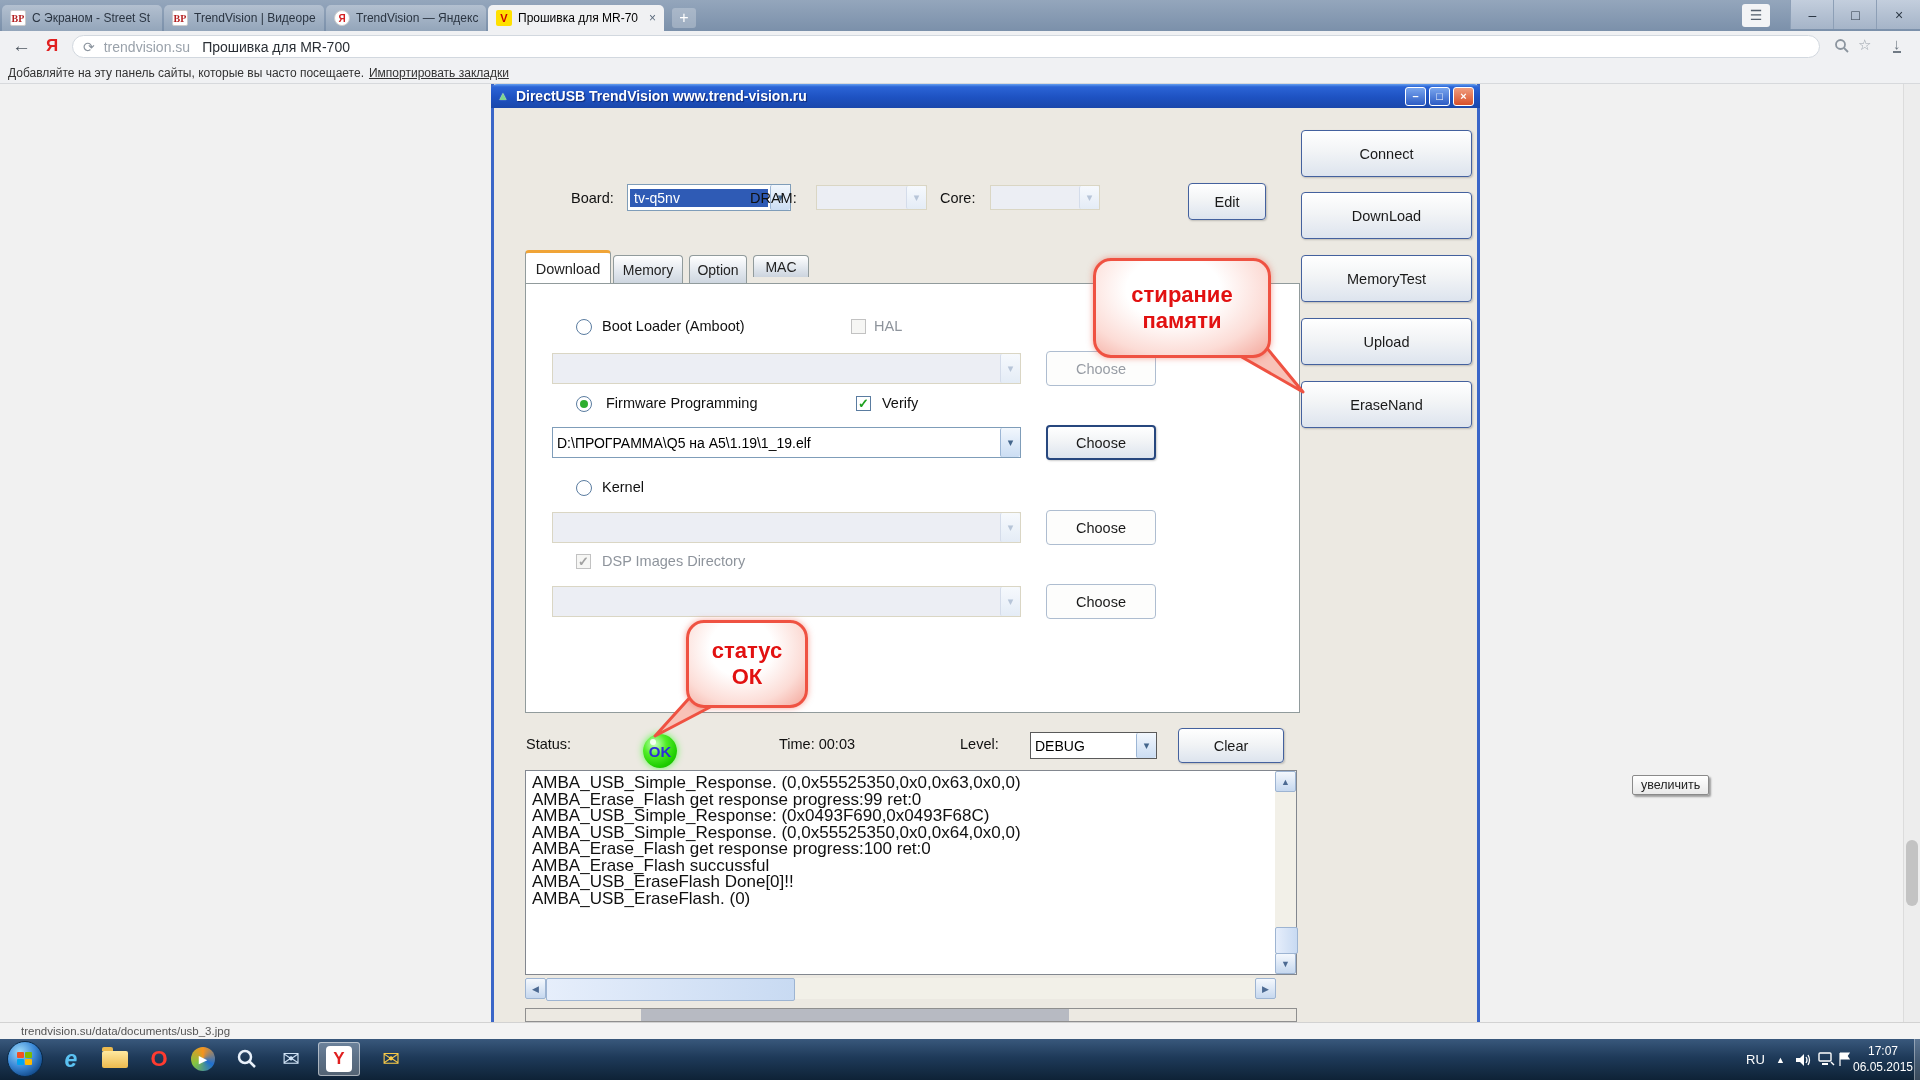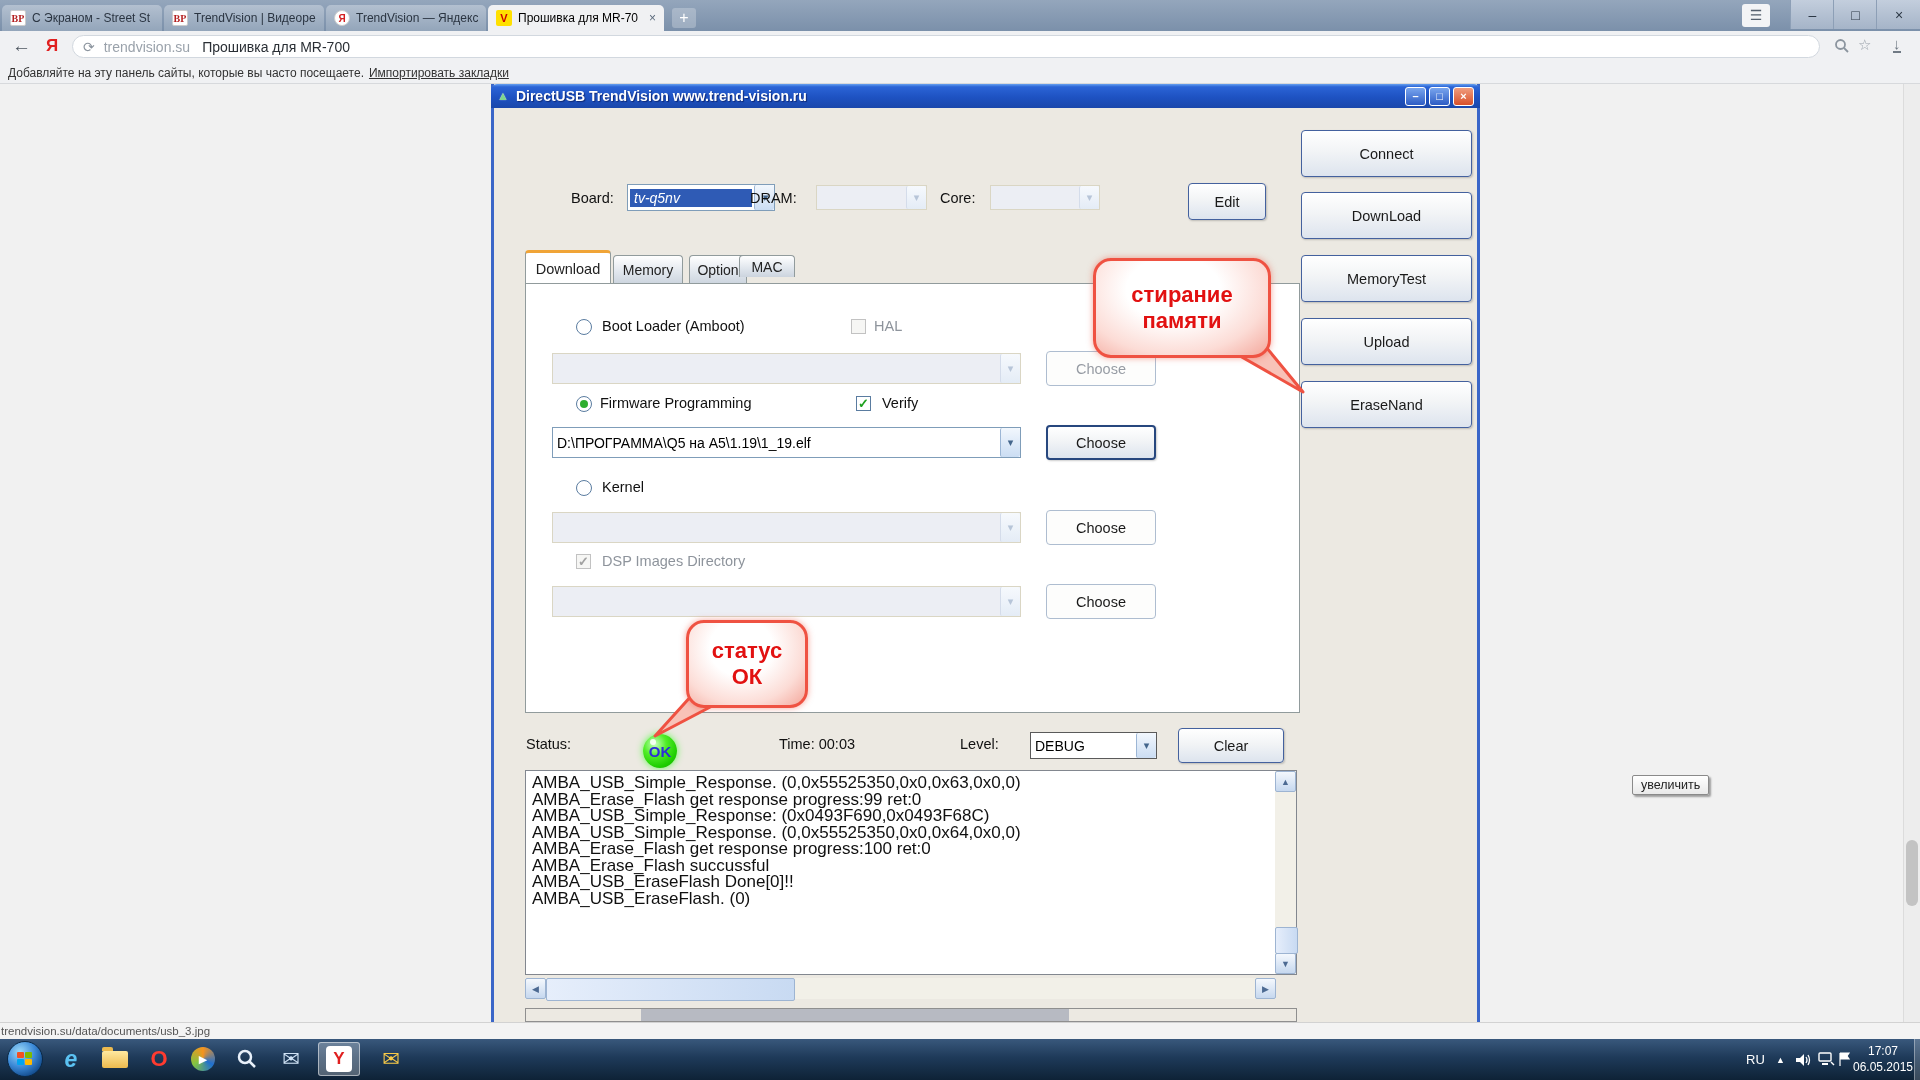--- a/index.html
+++ b/index.html
@@ -109,21 +109,21 @@
         background:radial-gradient(ellipse at 45% 30%,#ffffff 35%,#fcdcd6 70%,#f4a89c 100%);
         box-shadow:0 0 6px rgba(240,80,60,.5);display:flex;flex-direction:column;align-items:center;justify-content:center;
         color:#e21111;font-weight:bold;font-size:22px;line-height:26px;}
   .tail{position:absolute;z-index:5;}
   #tooltip{position:absolute;left:1632px;top:775px;padding:2px 8px;font-size:12.5px;color:#222;
         background:linear-gradient(180deg,#ffffff,#e9e9e9);border:1px solid #8a8a8a;border-radius:2px;
         box-shadow:2px 2px 2px rgba(0,0,0,.35);z-index:6;}
 
   
   #statusbar{position:absolute;left:0;top:1022px;width:1920px;height:17px;background:#f3f3f3;
-        border-top:1px solid #d2d2d2;font-size:11.5px;color:#555;display:flex;align-items:center;padding-left:1px;box-sizing:border-box;}
+        border-top:1px solid #d2d2d2;font-size:11.5px;color:#555;display:flex;align-items:center;padding-left:21px;box-sizing:border-box;}
   #taskbar{position:absolute;left:0;top:1039px;width:1920px;height:41px;
         background:linear-gradient(180deg,#39587c 0%,#1e3a59 45%,#0e2236 100%);}
   #orb{position:absolute;left:7px;top:2px;width:36px;height:36px;border-radius:50%;
         background:radial-gradient(circle at 35% 30%,#9fdcf8 0%,#3c8ad8 45%,#0b3f7d 85%);
         border:1px solid #0a2947;box-sizing:border-box;display:flex;align-items:center;justify-content:center;}
   #orbflag{width:16px;height:14px;display:grid;grid-template-columns:7px 7px;grid-template-rows:6px 6px;gap:1px;}
   #orbflag span{border-radius:1px;}
   .tbicon{position:absolute;top:3px;width:38px;height:34px;border-radius:3px;display:flex;align-items:center;justify-content:center;}
   .tbicon.active{background:rgba(255,255,255,.28);border:1px solid rgba(255,255,255,.5);box-sizing:border-box;}
   .tray{position:absolute;top:0;height:41px;display:flex;align-items:center;color:#fff;}
@@ -194,56 +194,56 @@
         <span id="dlg-logo">▲</span>
         <span>DirectUSB TrendVision www.trend-vision.ru</span>
         <span id="dlg-btns">
           <span class="tbtn">–</span>
           <span class="tbtn">□</span>
           <span class="tbtn close">×</span>
         </span>
       </div>
 
       <span class="lbl" style="left:77px;top:106px;">Board:</span>
-      <div class="combo" style="left:133px;top:100px;width:148px;height:27px;font-style:italic;">
+      <div class="combo" style="left:133px;top:100px;width:164px;height:27px;">
         <span class="sel">tv-q5nv</span>
         <span class="carrow">▾</span>
       </div>
       <span class="lbl" style="left:256px;top:106px;">DRAM:</span>
       <div class="combo disabled" style="left:322px;top:101px;width:111px;height:25px;">
         <span class="cval"></span>
         <span class="carrow">▾</span>
       </div>
       <span class="lbl" style="left:446px;top:106px;">Core:</span>
       <div class="combo disabled" style="left:496px;top:101px;width:110px;height:25px;">
         <span class="cval"></span>
         <span class="carrow">▾</span>
       </div>
       <div class="xpbtn" style="left:694px;top:99px;width:78px;height:37px;">Edit</div>
 
       <div id="tabstrip">
         <div class="dtab active" style="left:31px;top:166px;width:86px;height:34px;">Download</div>
         <div class="dtab" style="left:119px;top:171px;width:70px;height:29px;">Memory</div>
         <div class="dtab" style="left:195px;top:171px;width:58px;height:29px;">Option</div>
-        <div class="dtab" style="left:245px;top:171px;width:56px;height:22px;text-align:right;">MAC</div>
+        <div class="dtab" style="left:259px;top:171px;width:56px;height:22px;text-align:right;">MAC</div>
       </div>
 
       <div id="dpanel">
         <span class="radio" style="left:50px;top:35px;"></span>
         <span class="lbl" style="left:76px;top:34px;">Boot Loader (Amboot)</span>
         <span class="chk dis" style="left:325px;top:35px;"></span>
         <span class="lbl dim" style="left:348px;top:34px;">HAL</span>
         <div class="combo disabled" style="left:26px;top:69px;width:469px;height:31px;">
           <span class="cval"></span>
           <span class="carrow">▾</span>
         </div>
         <div class="xpbtn flat dim" style="left:520px;top:67px;width:110px;height:35px;">Choose</div>
 
         <span class="radio sel" style="left:50px;top:112px;"></span>
-        <span class="lbl" style="left:74px;top:111px;">Firmware Programming</span>
+        <span class="lbl" style="left:80px;top:111px;">Firmware Programming</span>
         <span class="chk" style="left:330px;top:112px;">✓</span>
         <span class="lbl" style="left:356px;top:111px;">Verify</span>
         <div class="combo" style="left:26px;top:143px;width:469px;height:31px;">
           <span class="cval">D:\ПРОГРАММА\Q5 на A5\1.19\1_19.elf</span>
           <span class="carrow">▾</span>
         </div>
         <div class="xpbtn focus" style="left:520px;top:141px;width:110px;height:35px;">Choose</div>
 
         <span class="radio" style="left:50px;top:196px;"></span>
         <span class="lbl" style="left:76px;top:195px;">Kernel</span>

